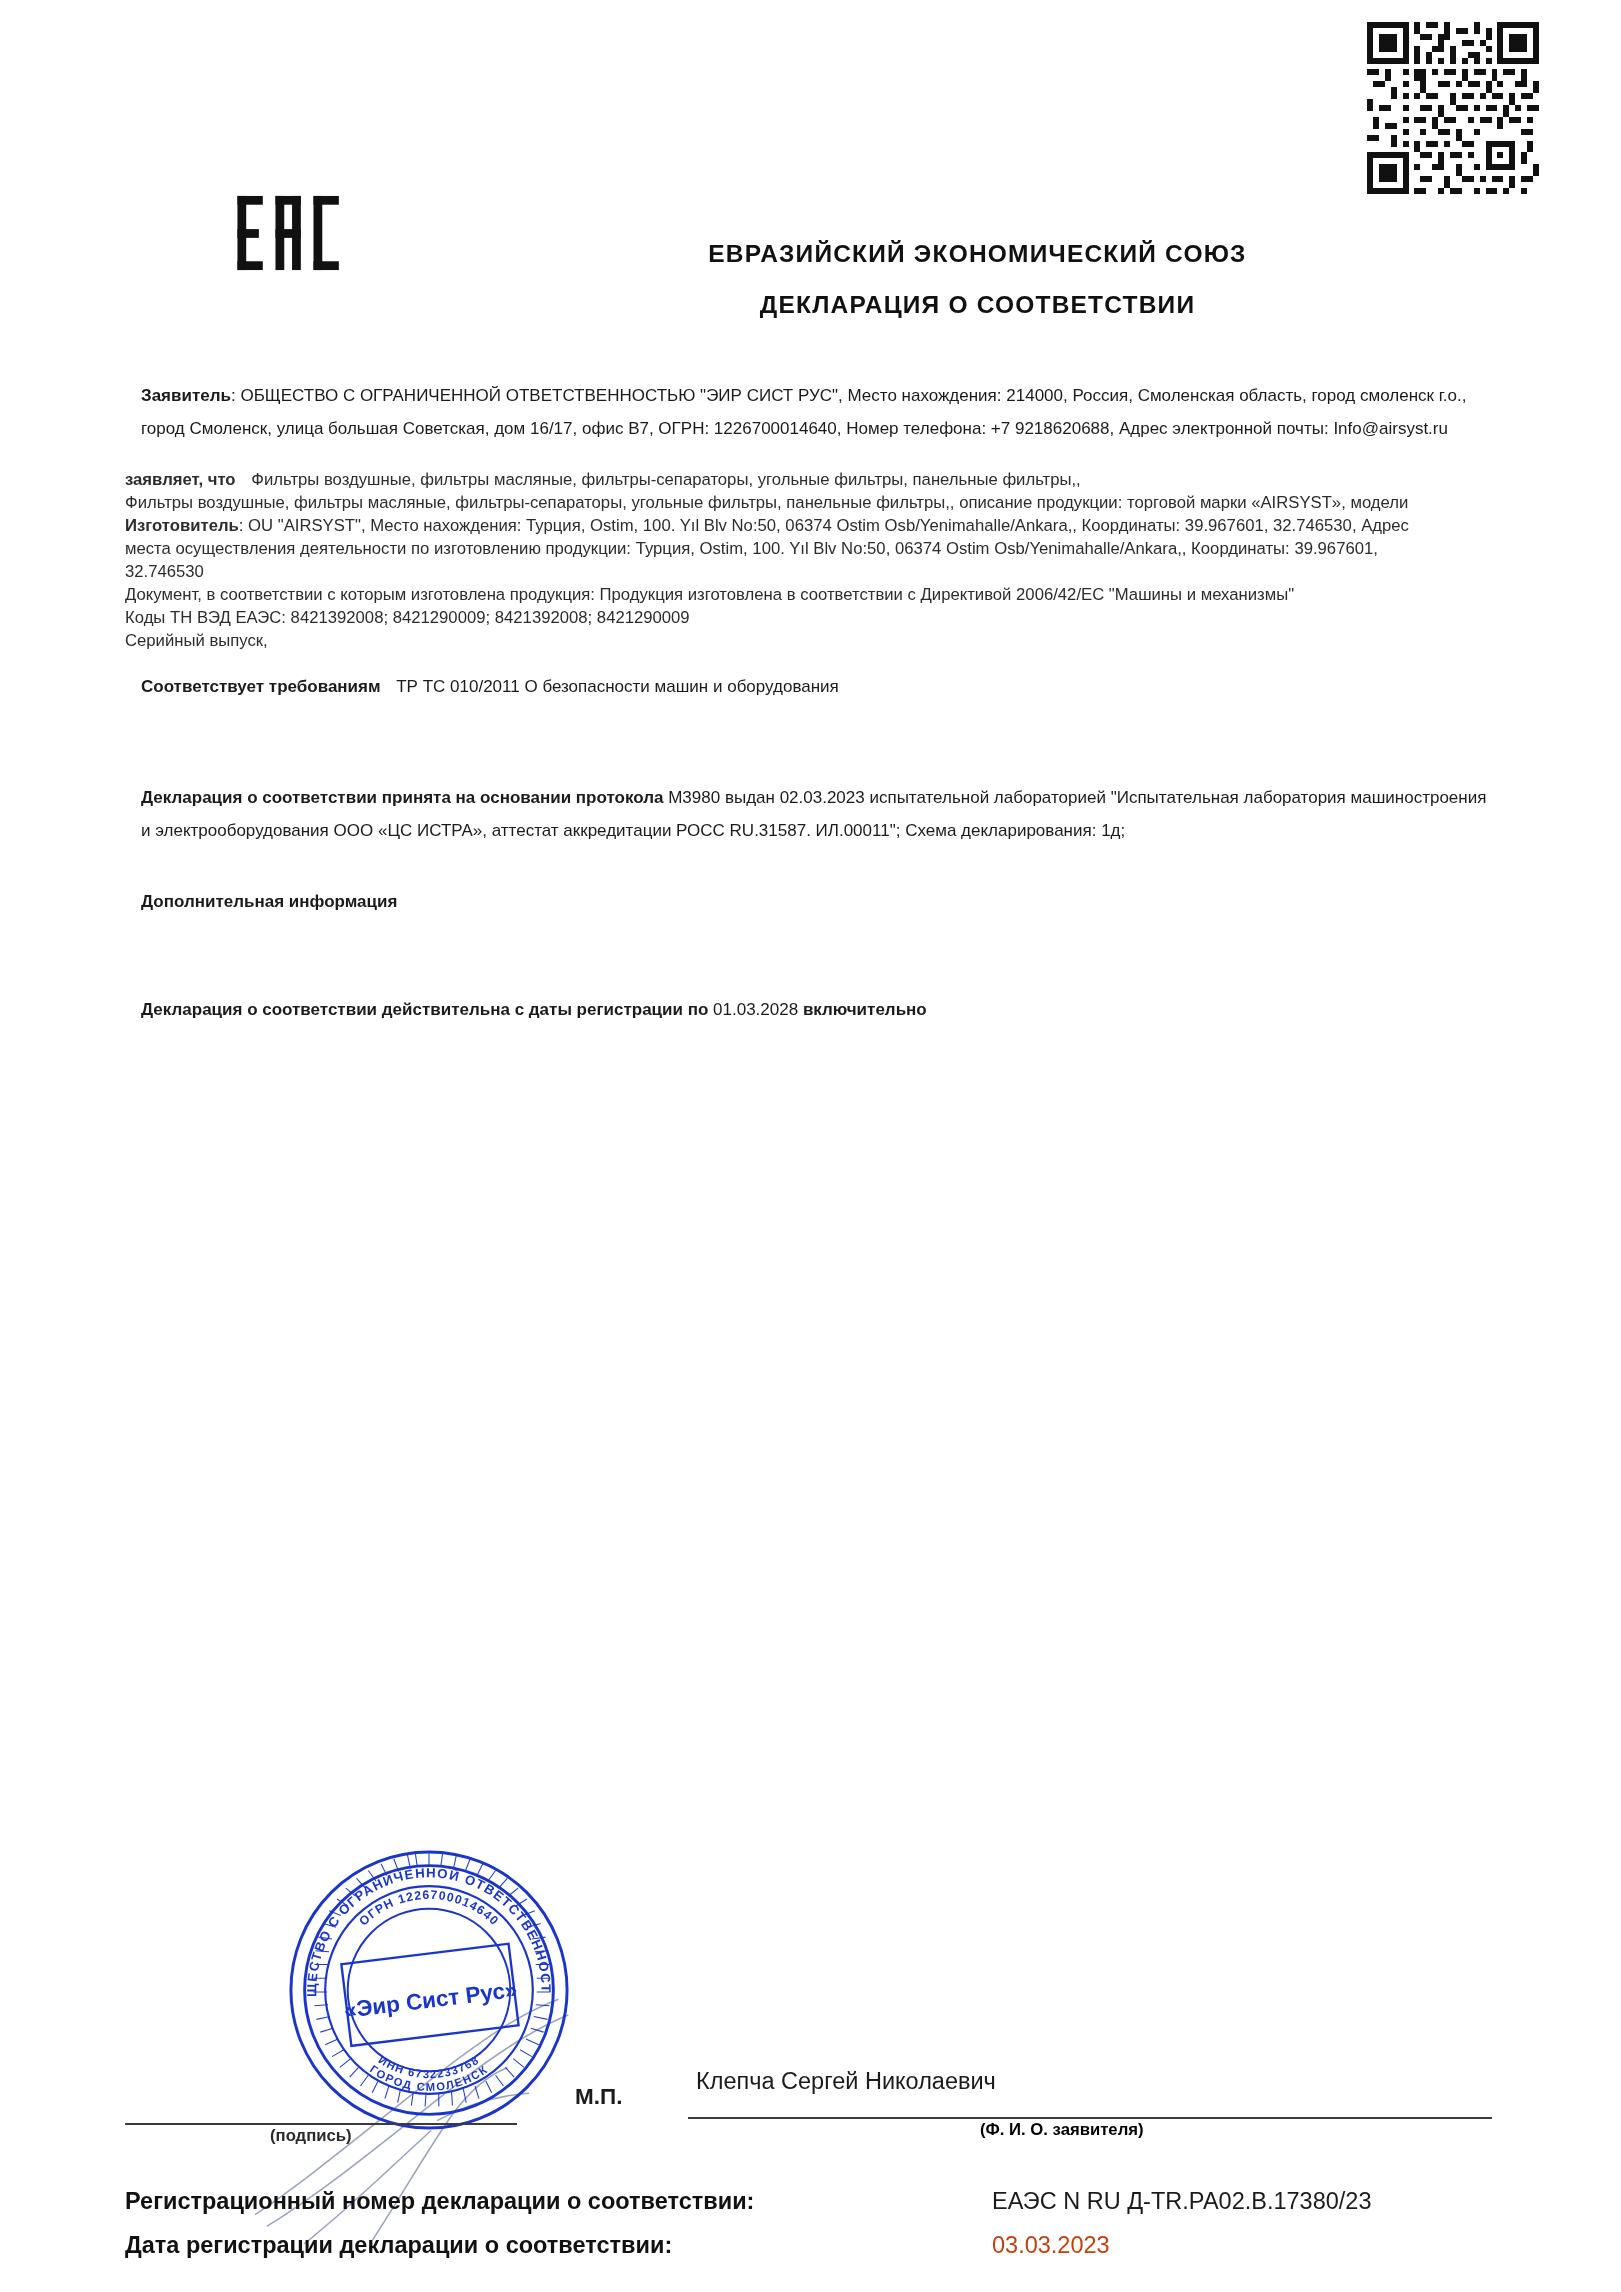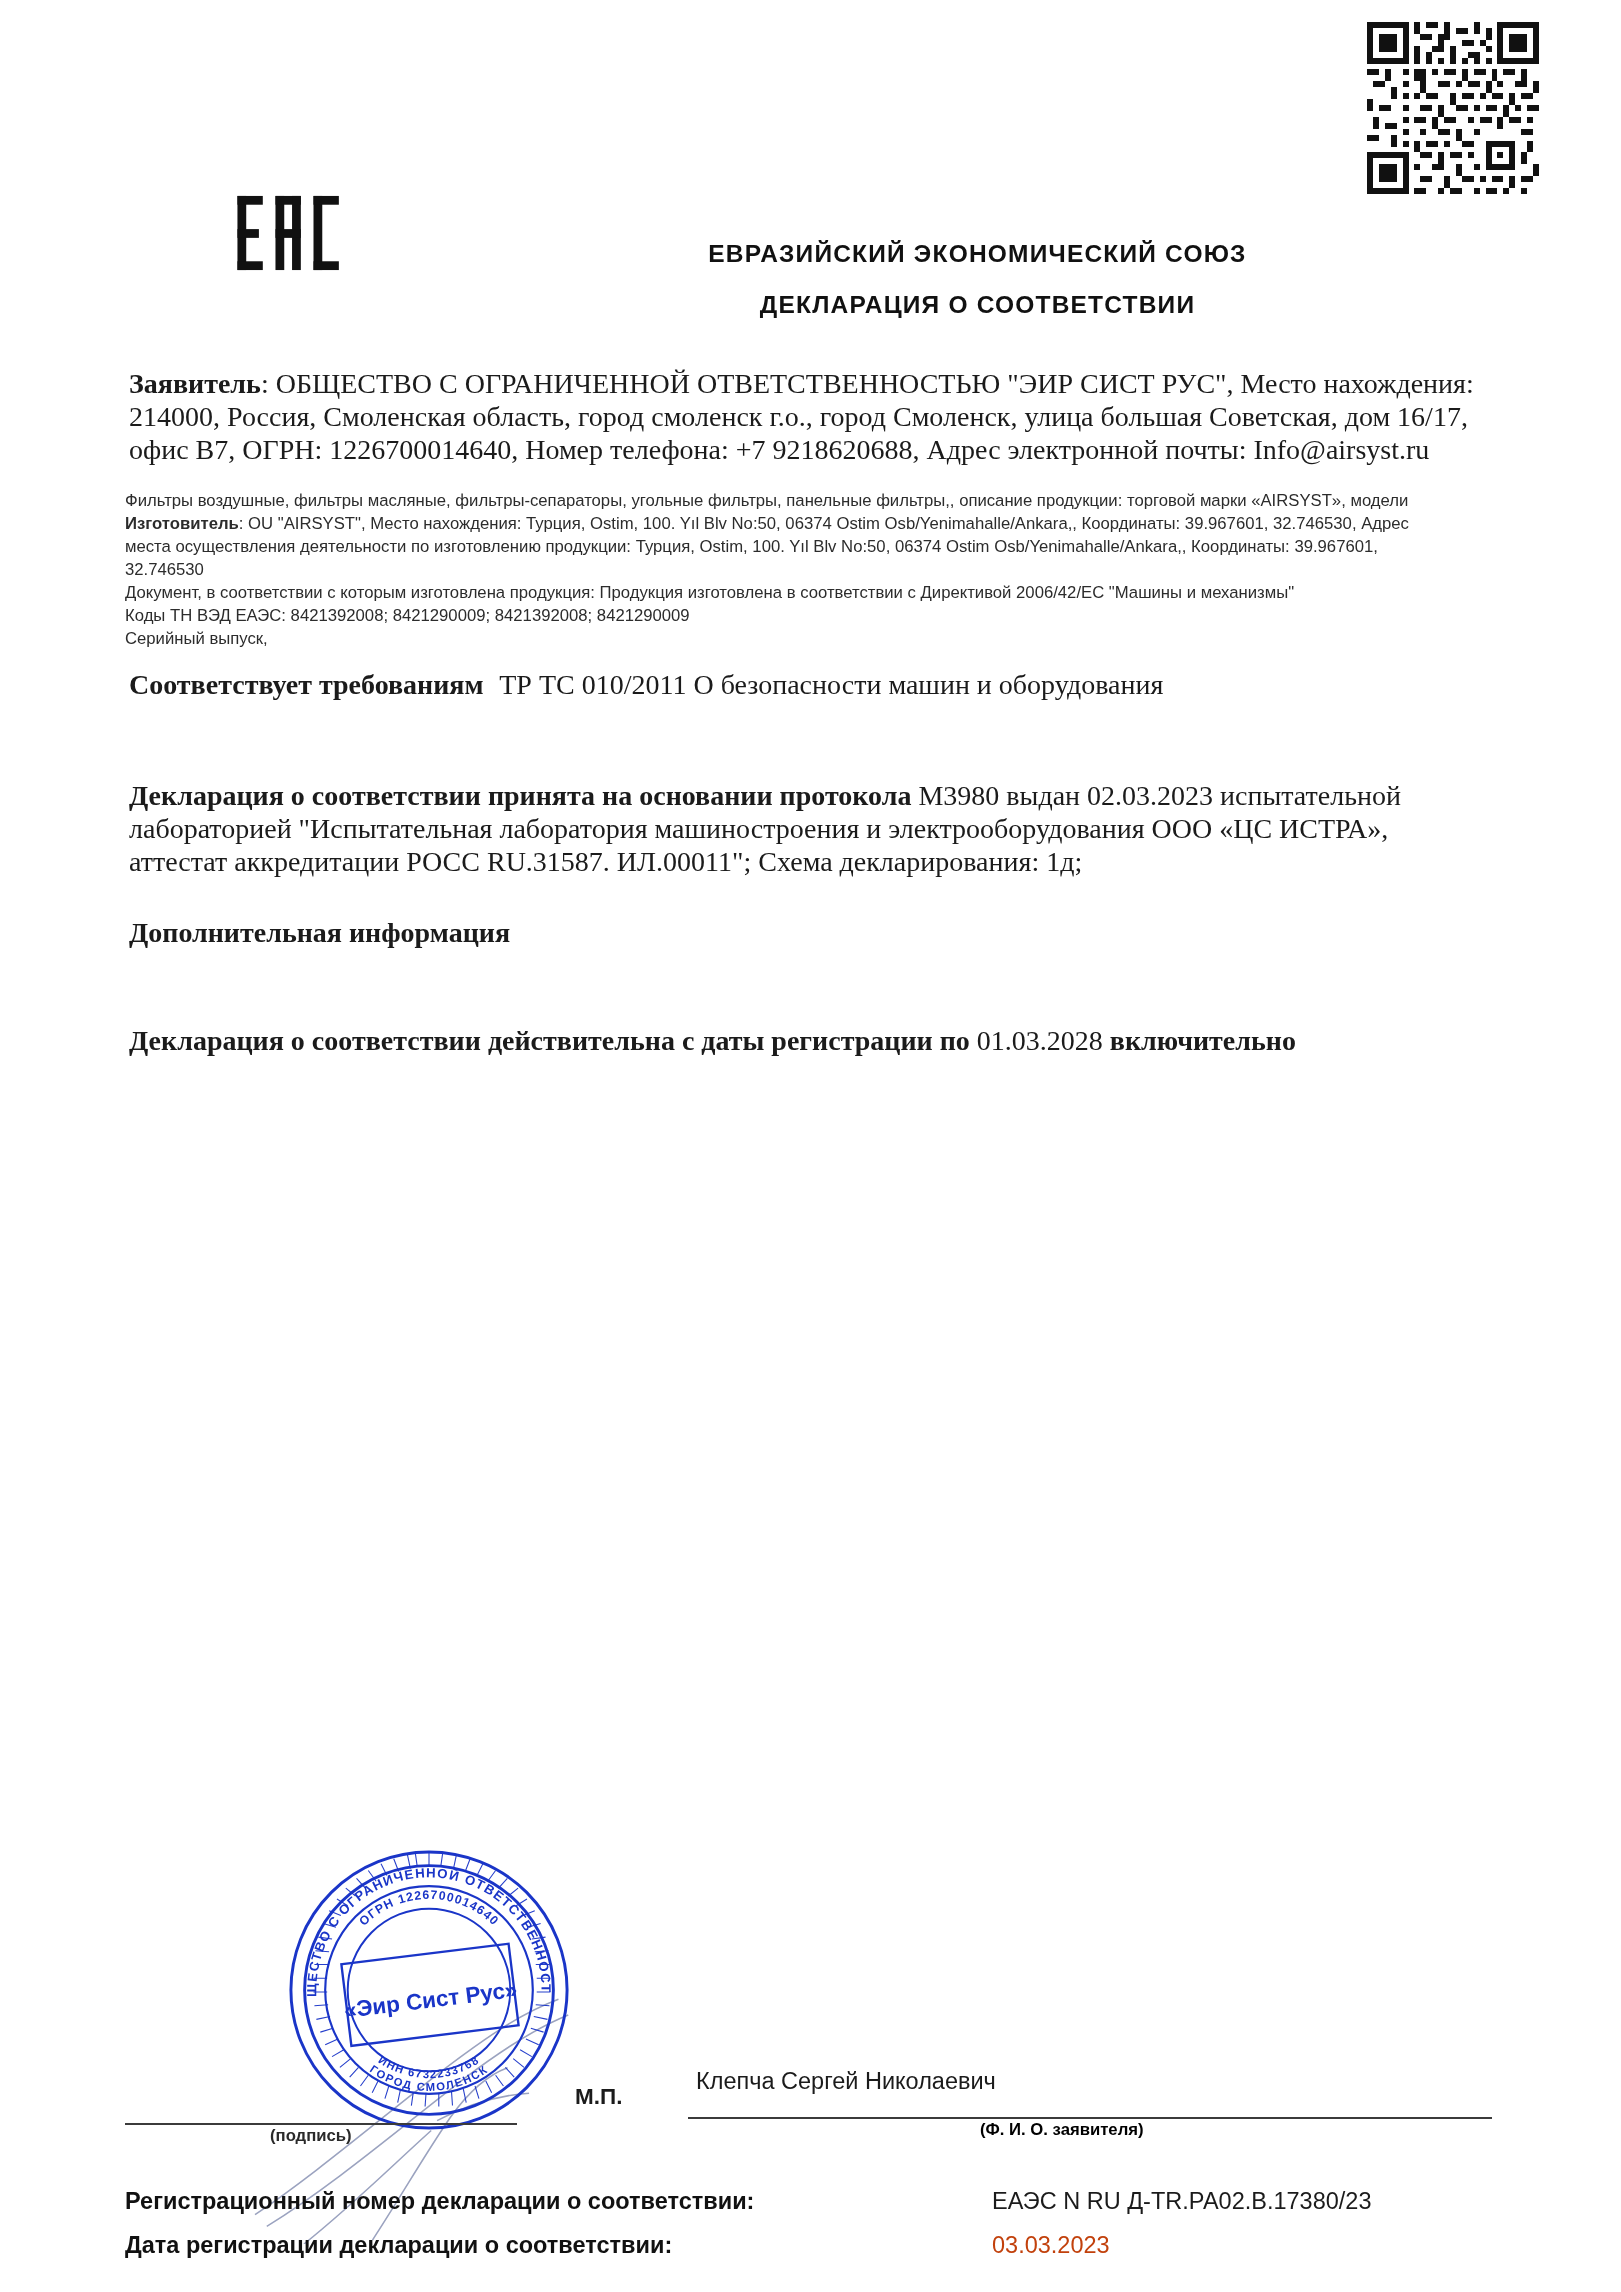--- a/index.html
+++ b/index.html
@@ -58,25 +58,24 @@
 
   
   .body-col {
     position: absolute;
     left: 125px;
     top: 363px;
     width: 1372px;
   }
 
   .big {
-    font-size: 28px;
+    font-size: 17px;
     line-height: 33px;
     color: #1b1b1b;
-    margin: 4px;
-    font-family: Liberation Serif, serif;
+    margin: 16px;
   }
   .big b { font-weight: bold; }
 
   .small {
     font-size: 16.7px;
     line-height: 23px;
     color: #2c2c2c;
     margin: 0;
   }
   .small b { font-weight: bold; }
@@ -366,20 +365,21 @@
 
   <div class="hdr hdr-1">ЕВРАЗИЙСКИЙ ЭКОНОМИЧЕСКИЙ СОЮЗ</div>
   <div class="hdr hdr-2">ДЕКЛАРАЦИЯ О СООТВЕТСТВИИ</div>
 
   <div class="body-col">
 
     <p class="big sect-applicant"><b>Заявитель</b><span>: ОБЩЕСТВО С ОГРАНИЧЕННОЙ ОТВЕТСТВЕННОСТЬЮ "ЭИР СИСТ РУС", Место нахождения: 214000, Россия, Смоленская область, город смоленск г.о., город Смоленск, улица большая Советская, дом 16/17, офис В7, ОГРН: 1226700014640, Номер телефона: +7 9218620688, Адрес электронной почты: Info@airsyst.ru</span></p>
 
 
     <div class="sect-declares">
+      <p class="small"><b>заявляет, что</b><span class="gap-inline"></span><span>Фильтры воздушные, фильтры масляные, фильтры-сепараторы, угольные фильтры, панельные фильтры,,</span></p>
       <p class="small">Фильтры воздушные, фильтры масляные, фильтры-сепараторы, угольные фильтры, панельные фильтры,, описание продукции: торговой марки «AIRSYST», модели</p>
       <p class="small"><b>Изготовитель</b><span>: OU "AIRSYST", Место нахождения: Турция, Ostim, 100. Yıl Blv No:50, 06374 Ostim Osb/Yenimahalle/Ankara,, Координаты: 39.967601, 32.746530, Адрес места осуществления деятельности по изготовлению продукции: Турция, Ostim, 100. Yıl Blv No:50, 06374 Ostim Osb/Yenimahalle/Ankara,, Координаты: 39.967601, 32.746530</span></p>
       <p class="small">Документ, в соответствии с которым изготовлена продукция: Продукция изготовлена в соответствии с Директивой 2006/42/EC "Машины и механизмы"</p>
       <p class="small">Коды ТН ВЭД ЕАЭС: 8421392008; 8421290009; 8421392008; 8421290009</p>
       <p class="small">Серийный выпуск,</p>
     </div>
 
     <p class="big sect-conform"><b>Соответствует требованиям</b><span class="gap-inline"></span><span>ТР ТС 010/2011 О безопасности машин и оборудования</span></p>
 
     <p class="big sect-basis"><b>Декларация о соответствии принята на основании протокола</b> <span>М3980 выдан 02.03.2023 испытательной лабораторией "Испытательная лаборатория машиностроения и электрооборудования ООО «ЦС ИСТРА», аттестат аккредитации РОСС RU.31587. ИЛ.00011"; Схема декларирования: 1д;</span></p>

